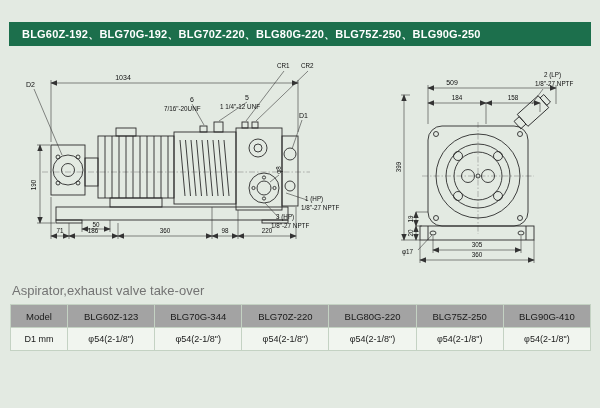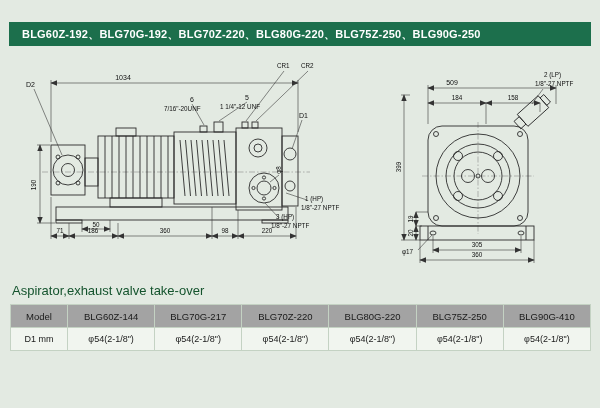--- a/index.html
+++ b/index.html
@@ -9,21 +9,21 @@
   .dwg{position:absolute;}
   #dwgL{left:18px;top:52px;}
   #dwgR{left:392px;top:54px;}
   .ln rect,.ln circle,.ln line,.ln ellipse,.ln path{stroke:#2b2b2b;stroke-width:.9;fill:none;}
   .cl{stroke:#777 !important;stroke-width:.5 !important;stroke-dasharray:6 2 1.5 2;}
   .dim line{stroke:#3a3a3a;stroke-width:.6;fill:none;}
   .ext{stroke:#3a3a3a;stroke-width:.5;}
   text{font-family:"Liberation Sans",sans-serif;fill:#101010;}
   .t7{font-size:7px;}
   .t6{font-size:6.3px;}
-  .caption{position:absolute;left:12px;top:283px;font-size:13px;color:#14532d;}
+  .caption{position:absolute;left:12px;top:283px;font-size:13px;color:#737373;}
   table.spec{position:absolute;left:10px;top:304px;width:581px;border-collapse:collapse;table-layout:fixed;font-size:9px;color:#1a1a1a;}
   table.spec th,table.spec td{border:1px solid #c4d2c3;text-align:center;height:22px;padding:0;font-weight:normal;}
   table.spec thead th{background:#a3a3a3;font-size:9.5px;}
   tr.rowD1 th,tr.rowD1 td{background:#f1f5ef;}
   tr.rowD2 th,tr.rowD2 td{background:#dce7da;}
   col.c-model{width:57px;}
 </style>
 </head>
 <body>
 
@@ -226,22 +226,22 @@
         <col>
         <col>
         <col>
         <col>
         <col>
         <col>
       </colgroup>
     <thead>
       <tr>
         <th>Model</th>
-        <th>BLG60Z-144</th>
-        <th>BLG70G-217</th>
+        <th>BLG60Z-123</th>
+        <th>BLG70G-344</th>
         <th>BLG70Z-220</th>
         <th>BLG80G-220</th>
         <th>BLG75Z-250</th>
         <th>BLG90G-410</th>
       </tr>
     </thead>
     <tbody>
       <tr class="rowD1">
         <th>D1 mm</th>
         <td>φ54(2-1/8")</td>

